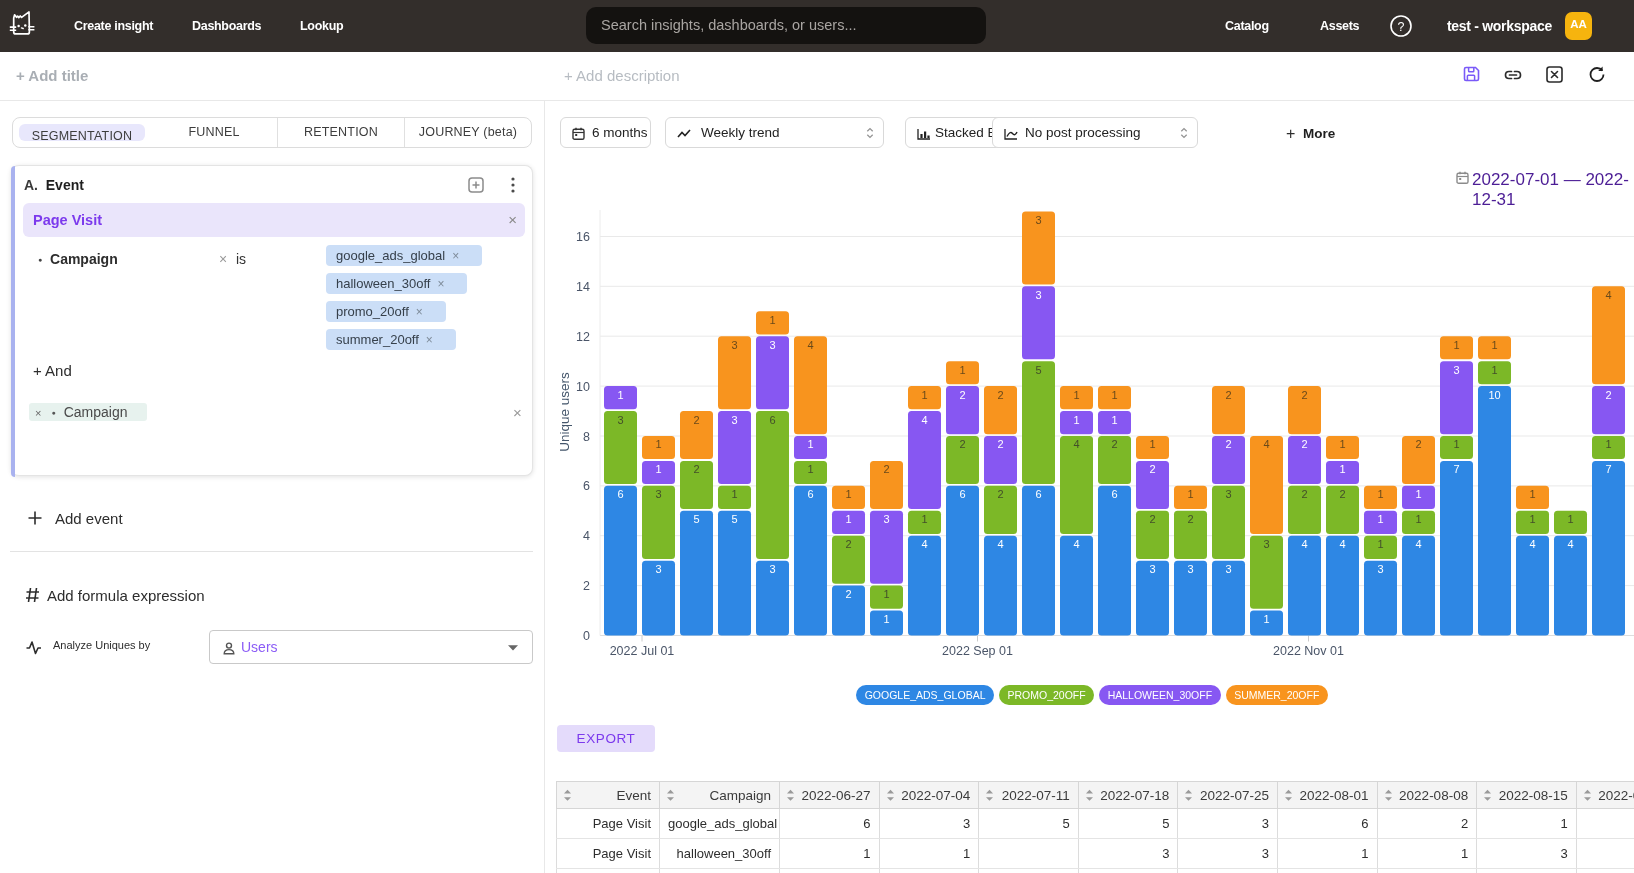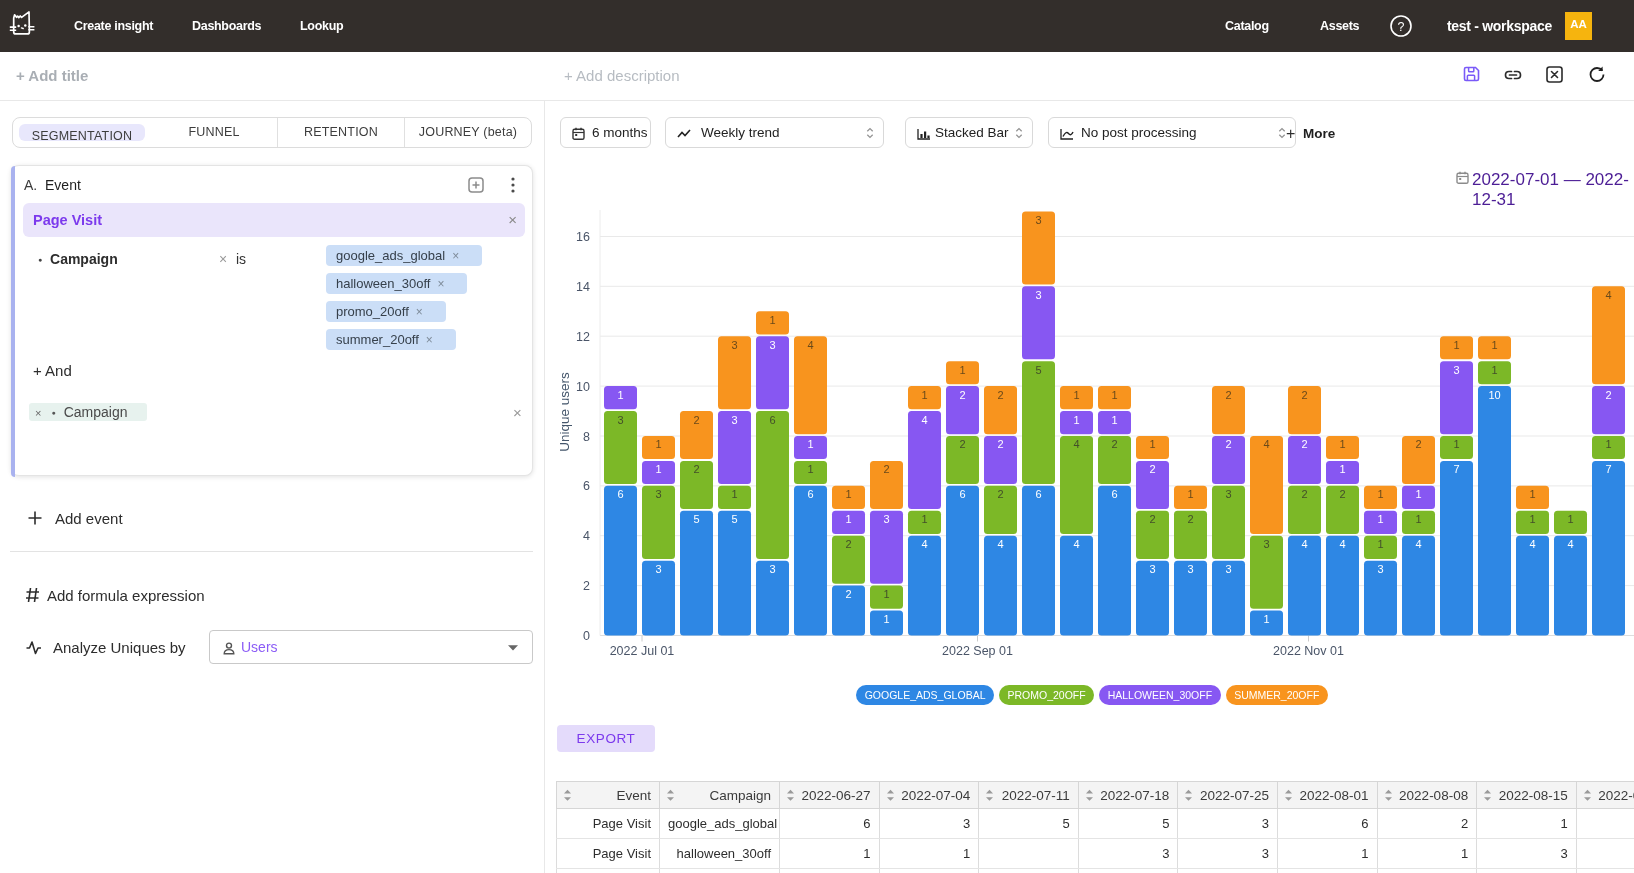--- a/index.html
+++ b/index.html
@@ -2,21 +2,21 @@
 <html><head><meta charset="utf-8"><style>
 * { margin:0; padding:0; box-sizing:border-box; }
 html,body { width:1634px; height:873px; overflow:hidden; }
 body { font-family:"Liberation Sans",sans-serif; background:#fff; position:relative; color:#222; }
 .abs { position:absolute; }
 
 
 #topbar { position:absolute; left:0; top:0; width:1634px; height:52px; background:#332e2b; }
 #topbar .nav { position:absolute; top:0; height:52px; line-height:52px; color:#fff; font-weight:700; font-size:12.5px; letter-spacing:-0.3px; }
 #search { position:absolute; left:586px; top:7px; width:400px; height:37px; background:#141210; border-radius:10px; color:#a9a5a2; font-size:14.5px; line-height:37px; padding-left:15px; }
-#avatar { position:absolute; left:1565px; top:12px; width:27px; height:28px; background:#F6B40E; border-radius:0; color:#fff; font-weight:700; font-size:11.5px; text-align:center; line-height:25px; }
+#avatar { position:absolute; left:1565px; top:12px; width:27px; height:28px; background:#F6B40E; border-radius:7px; color:#fff; font-weight:700; font-size:11.5px; text-align:center; line-height:25px; }
 
 
 #titlerow { position:absolute; left:0; top:52px; width:1634px; height:49px; border-bottom:1px solid #e8e8e8; background:#fff; }
 .ghost { color:#b7bcc2; font-size:15px; }
 
 
 #vdiv { position:absolute; left:544px; top:101px; width:1px; height:772px; background:#e8e8e8; }
 
 
 #tabs { position:absolute; left:12px; top:117px; width:520px; height:31px; border:1px solid #dcdcdc; border-radius:8px; background:#fff; display:flex; }
@@ -61,20 +61,21 @@
   <svg width="26" height="24" viewBox="0 0 26 24" style="position:absolute;left:9px;top:11px">
 <path d="M4.7 20.9 L4.7 7.0 L5.6 3.8 L7.5 6.3 L8.6 5.1 L9.8 6.6 L11.2 5.0 L12.6 6.4 L20.0 0.9 L20.4 20.9 Q20.4 22.9 18.4 22.9 L6.7 22.9 Q4.7 22.9 4.7 20.9 Z" fill="none" stroke="#ffffff" stroke-width="1.7" stroke-linejoin="round"></path>
 <circle cx="9.6" cy="15.1" r="1.25" fill="#ffffff"></circle>
       <circle cx="16.3" cy="14.5" r="1.25" fill="#ffffff"></circle>
 <path d="M12.4 16.9 l1.8 0.6" stroke="#ffffff" stroke-width="1.4" stroke-linecap="round"></path>
 <path d="M0.8 16.1 H7.2 M0.8 19.2 H7.2 M19.3 15.7 H25.4 M19.3 18.8 H25.4" stroke="#ffffff" stroke-width="1.6"></path>
 </svg>
   <div class="nav" style="left:74px">Create insight</div>
   <div class="nav" style="left:192px">Dashboards</div>
   <div class="nav" style="left:300px">Lookup</div>
+  <div id="search">Search insights, dashboards, or users...</div>
   <div class="nav" style="left:1225px">Catalog</div>
   <div class="nav" style="left:1320px">Assets</div>
   <div class="abs" style="left:1390px;top:15px"><svg width="22" height="22" viewBox="0 0 22 22" style="">
         <circle cx="11" cy="11" r="10" fill="none" stroke="#fff" stroke-width="1.6"></circle>
         <text x="11" y="15.5" font-size="12.5" fill="#fff" text-anchor="middle" font-family="Liberation Sans,sans-serif">?</text>
       </svg></div>
   <div class="nav" style="left:1447px;font-size:14px">test - workspace</div>
   <div id="avatar">AA</div>
 </div>
 
@@ -102,21 +103,21 @@
 
 <div id="tabs">
   <div class="tab active">SEGMENTATION</div>
   <div class="tab">FUNNEL</div>
   <div class="tab">RETENTION</div>
   <div class="tab">JOURNEY (beta)</div>
 </div>
 
 <div id="card">
   <div id="accent"></div>
-  <div class="abs" style="left:13px;top:11px;font-weight:400;font-size:14px;color:#3a3a3a">A.&nbsp;&nbsp;<span style="color:#1f1f1f">Event</span></div>
+  <div class="abs" style="left:13px;top:11px;font-weight:700;font-size:14px;color:#3a3a3a">A.&nbsp;&nbsp;<span style="color:#1f1f1f">Event</span></div>
   <div class="abs" style="left:457px;top:11px"><svg width="16" height="16" viewBox="0 0 16 16" style="">
         <rect x="1" y="1" width="14" height="14" rx="3" fill="none" stroke="#8c8c8c" stroke-width="1.5"></rect>
         <path d="M8 4.5 V11.5 M4.5 8 H11.5" stroke="#8c8c8c" stroke-width="1.5"></path>
       </svg></div>
   <div class="abs" style="left:500px;top:11px"><svg width="4" height="16" viewBox="0 0 4 16" style="">
         <circle cx="2" cy="2" r="1.6" fill="#4a4a4a"></circle>
         <circle cx="2" cy="8" r="1.6" fill="#4a4a4a"></circle>
         <circle cx="2" cy="14" r="1.6" fill="#4a4a4a"></circle>
       </svg></div>
   <div id="pv">
@@ -140,21 +141,21 @@
     </svg></div>
 <div class="abs" style="left:55px;top:510px;font-size:15px;color:#2d2d2d">Add event</div>
 <div class="abs" style="left:10px;top:551px;width:523px;height:1px;background:#e3e3e3"></div>
 <div class="abs" style="left:25px;top:587px"><svg width="15" height="16" viewBox="0 0 15 16" style="">
       <path d="M5.5 1 L3.5 15 M11.5 1 L9.5 15 M1.5 5 H14 M1 11 H13.5" stroke="#2d2d2d" stroke-width="1.6"></path>
     </svg></div>
 <div class="abs" style="left:47px;top:587px;font-size:15px;color:#2d2d2d">Add formula expression</div>
 <div class="abs" style="left:26px;top:640px"><svg width="16" height="15" viewBox="0 0 16 15" style="">
       <path d="M0.5 8 H3.5 L6 2 L9.5 13.5 L12 8 H15" fill="none" stroke="#2d2d2d" stroke-width="1.6" stroke-linejoin="round"></path>
     </svg></div>
-<div class="abs" style="left:53px;top:639px;font-size:15px;color:#2d2d2d">Analyze Uniques by</div>
+<div class="abs" style="left:53px;top:639px;font-size:11px;color:#2d2d2d">Analyze Uniques by</div>
 <div class="abs" style="left:209px;top:630px;width:324px;height:34px;border:1px solid #c9c9c9;border-radius:4px">
   <span class="abs" style="left:13px;top:10px"><svg width="12" height="13" viewBox="0 0 12 13" style="">
         <circle cx="6" cy="3.6" r="2.5" fill="none" stroke="#555" stroke-width="1.4"></circle>
         <path d="M1.2 11.8 Q1.2 7.6 6 7.6 T10.8 11.8 Z" fill="none" stroke="#555" stroke-width="1.4"></path>
       </svg></span>
   <span class="abs" style="left:31px;top:0;line-height:32px;font-size:14px;color:#8b5cf6">Users</span>
   <svg width="12" height="8" viewBox="0 0 12 8" style="position:absolute;right:13px;top:13px">
       <path d="M1 1.2 L6 6.5 L11 1.2 Z" fill="#666"></path>
     </svg>
 </div>
@@ -184,21 +185,21 @@
         <rect x="3.4" y="6" width="2.2" height="4" fill="#222"></rect>
         <rect x="7" y="3.5" width="2.2" height="6.5" fill="#222"></rect>
         <rect x="10.4" y="7.5" width="2.2" height="2.5" fill="#222"></rect>
       </svg></span>
     <span class="lb" style="left:29px">Stacked Bar</span>
     <span class="ud"><svg width="10" height="14" viewBox="0 0 10 14" style="">
         <path d="M2.3 5.2 L5 2.6 L7.7 5.2" fill="none" stroke="#949494" stroke-width="1.3"></path>
         <path d="M2.3 8.8 L5 11.4 L7.7 8.8" fill="none" stroke="#949494" stroke-width="1.3"></path>
       </svg></span>
   </div>
-<div class="sel" style="left:1048px;width:248px">
+<div class="sel" style="left:992px;width:206px">
     <span class="ic" style="top:10px"><svg width="14" height="12" viewBox="0 0 14 12" style="">
         <path d="M1 1 V11 H13" fill="none" stroke="#222" stroke-width="1.3"></path>
         <path d="M3 8.5 Q6 2.5 8.5 5.5 T13 4" fill="none" stroke="#222" stroke-width="1.4"></path>
       </svg></span>
     <span class="lb" style="left:32px">No post processing</span>
     <span class="ud"><svg width="10" height="14" viewBox="0 0 10 14" style="">
         <path d="M2.3 5.2 L5 2.6 L7.7 5.2" fill="none" stroke="#949494" stroke-width="1.3"></path>
         <path d="M2.3 8.8 L5 11.4 L7.7 8.8" fill="none" stroke="#949494" stroke-width="1.3"></path>
       </svg></span>
   </div>

